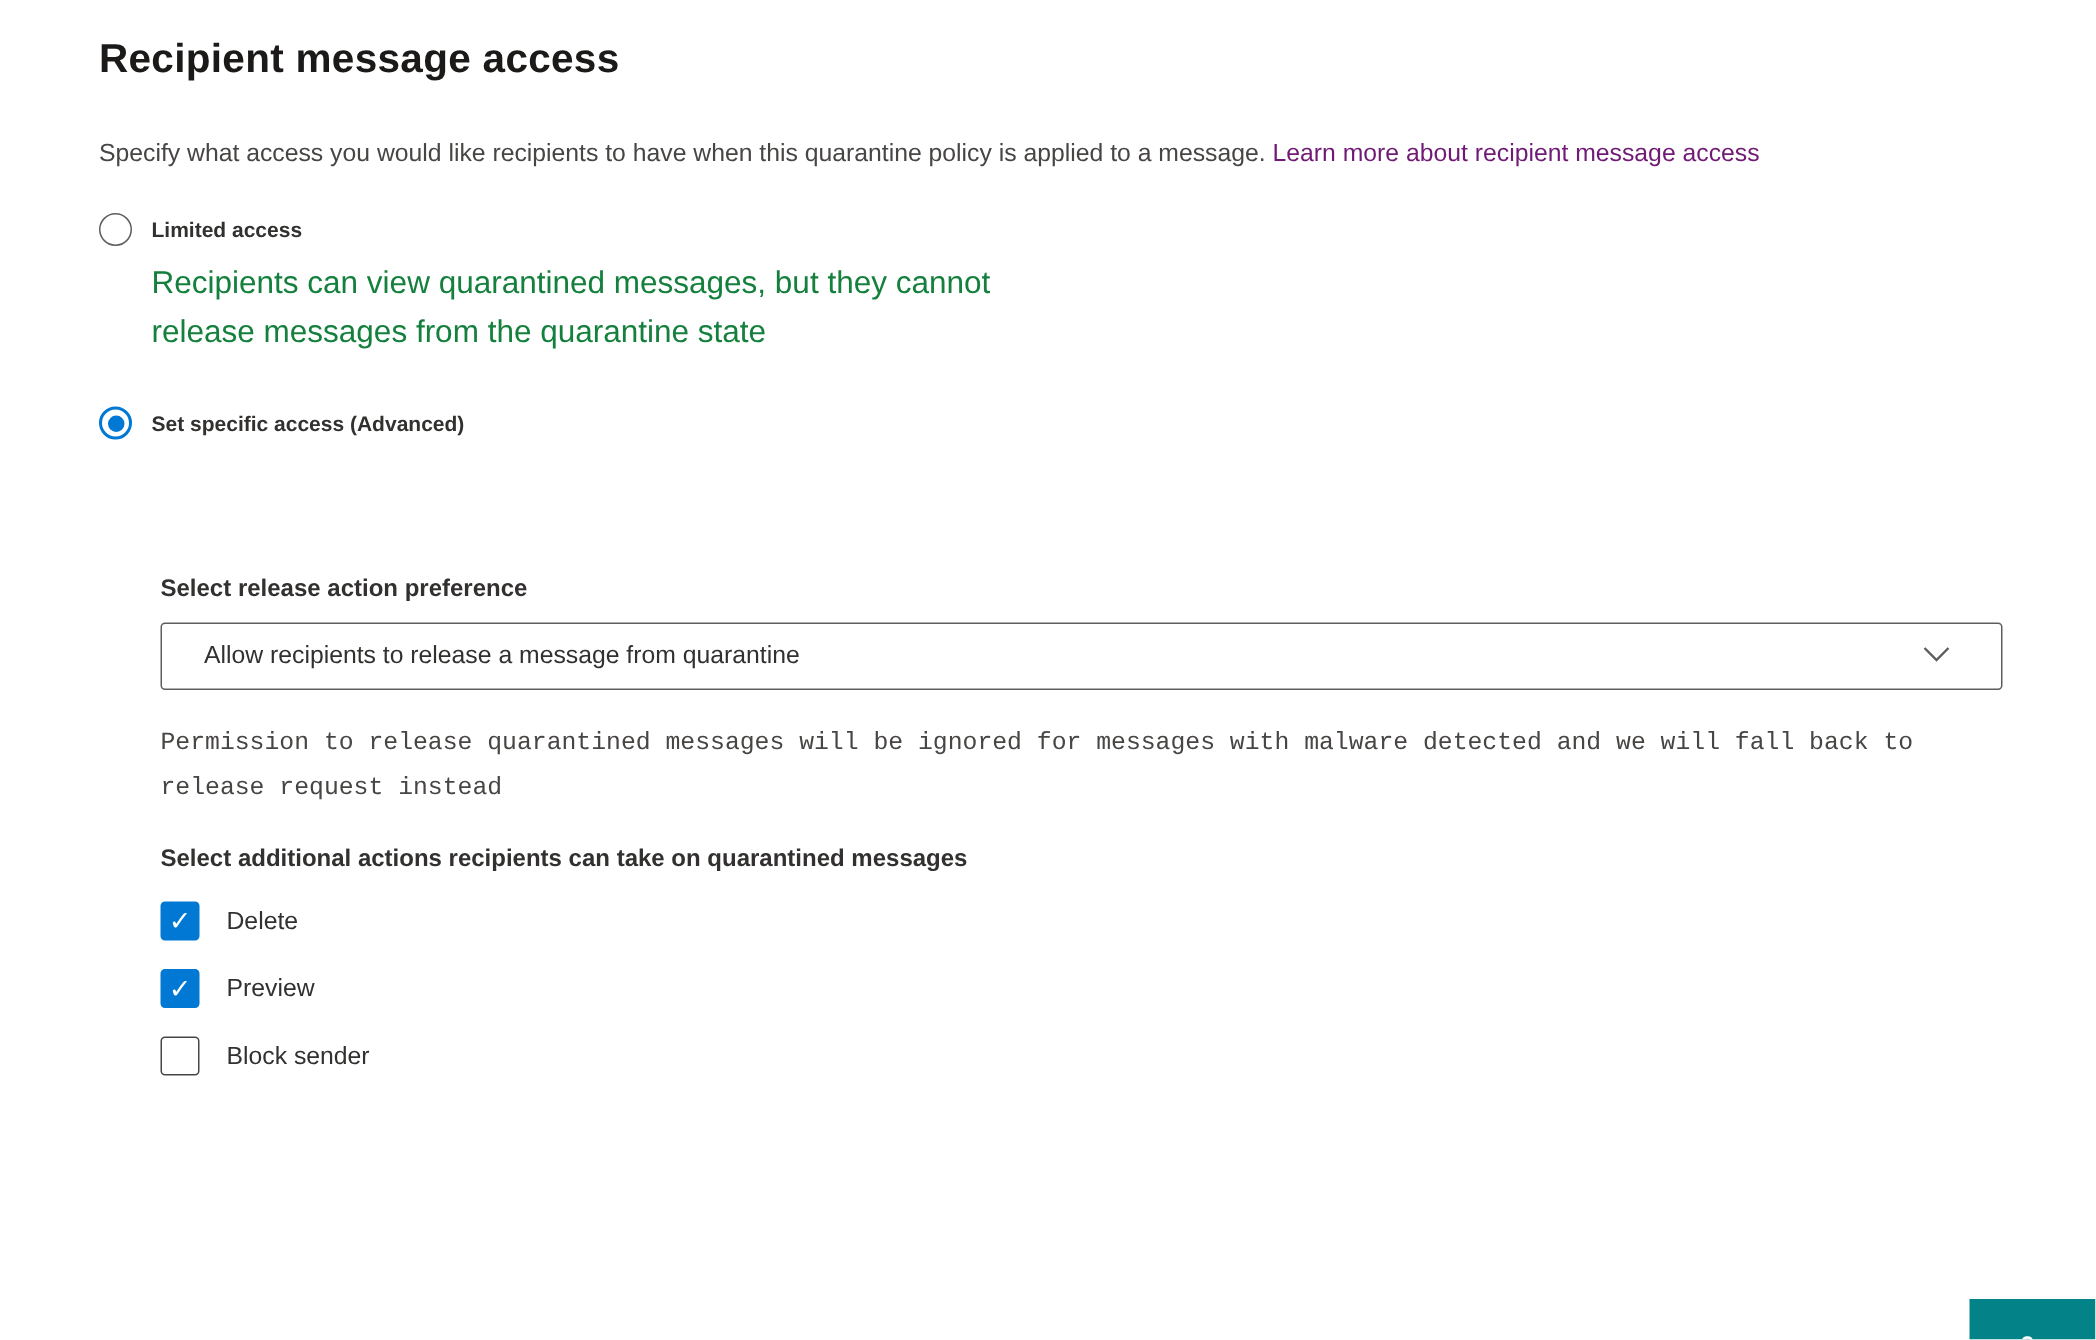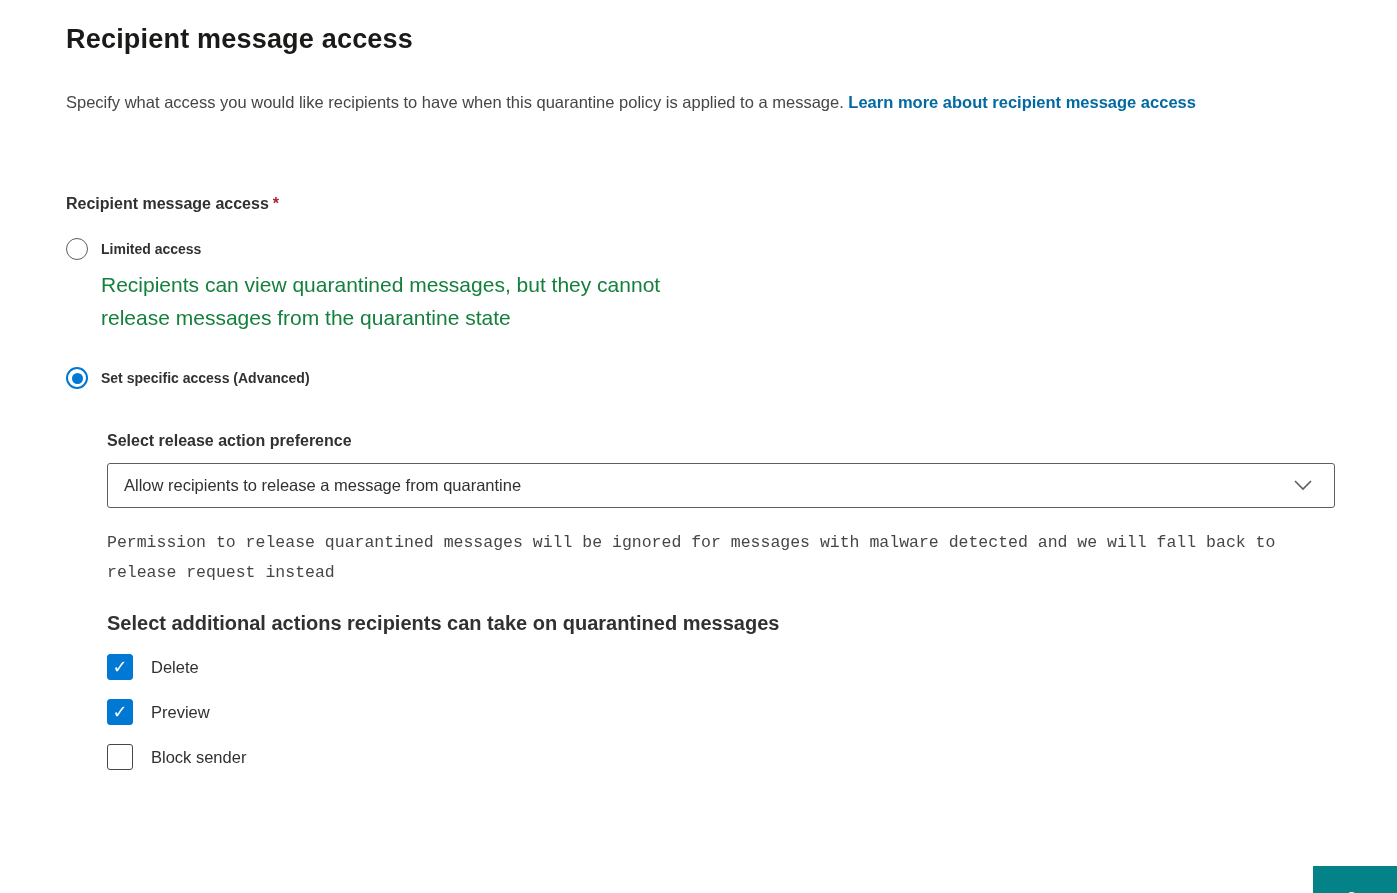--- a/index.html
+++ b/index.html
@@ -23,24 +23,23 @@
     letter-spacing: 0.2px;
   }
   .page-desc {
     margin-top: 32px;
     max-width: 1270px;
     font-size: 16.5px;
     line-height: 30px;
     color: #484644;
   }
   .link {
-    color: #0369a1;
+    color: #701a75;
     text-decoration: none;
     cursor: pointer;
-    font-weight: bold;
   }
   .field-label {
     margin-top: 78px;
     font-size: 16px;
     font-weight: 600;
     color: #323130;
   }
   .required {
     color: #a4262c;
     font-weight: 600;
@@ -85,57 +84,57 @@
   .radio-desc {
     margin-top: 7px;
     font-size: 21px;
     line-height: 33px;
     color: #15803d;
     max-width: 625px;
   }
   .radio-desc.single { max-width: 900px; }
   
   .sub-section {
-    margin-top: 42px;
+    margin-top: 90px;
     padding-left: 41px;
   }
   .sub-label {
     font-size: 16px;
     font-weight: 600;
     color: #323130;
   }
   .dropdown {
     margin-top: 13px;
     width: 1228px;
     height: 45px;
     border: 1px solid #605e5c;
     border-radius: 3px;
     background: #ffffff;
     display: flex;
     align-items: center;
     justify-content: space-between;
-    padding: 0 16px;
+    padding: 0 28px;
     cursor: pointer;
   }
   .dropdown-value {
     font-size: 16.5px;
     color: #323130;
   }
   .chevron { flex: 0 0 auto; margin-right: 6px; }
   .note {
     margin-top: 20px;
     max-width: 1235px;
     font-size: 16.5px;
     line-height: 30px;
     color: #484644;
     font-family: Liberation Mono, monospace;
   }
   .actions-label {
     margin-top: 24px;
-    font-size: 20px;
+    font-size: 16px;
     font-weight: 600;
     color: #323130;
   }
   
   .checkbox-list { margin-top: 18px; }
   .checkbox-row {
     display: flex;
     align-items: center;
     height: 28px;
     margin-bottom: 17px;
@@ -189,21 +188,20 @@
 </style>
 </head>
 <body>
 
 <div class="page">
 
   <h1 class="page-title">Recipient message access</h1>
 
   <p class="page-desc"><span>Specify what access you would like recipients to have when this quarantine policy is applied to a message. </span><a class="link">Learn more about recipient message access</a></p>
 
-  <div class="field-label"><span>Recipient message access</span><span class="required">*</span></div>
 
   <div class="radio-group">
 
     <div class="radio-option">
       <span class="radio-circle"></span>
       <div class="radio-texts">
         <div class="radio-label">Limited access</div>
         <div class="radio-desc">Recipients can view quarantined messages, but they cannot release messages from the quarantine state</div>
       </div>
     </div>

